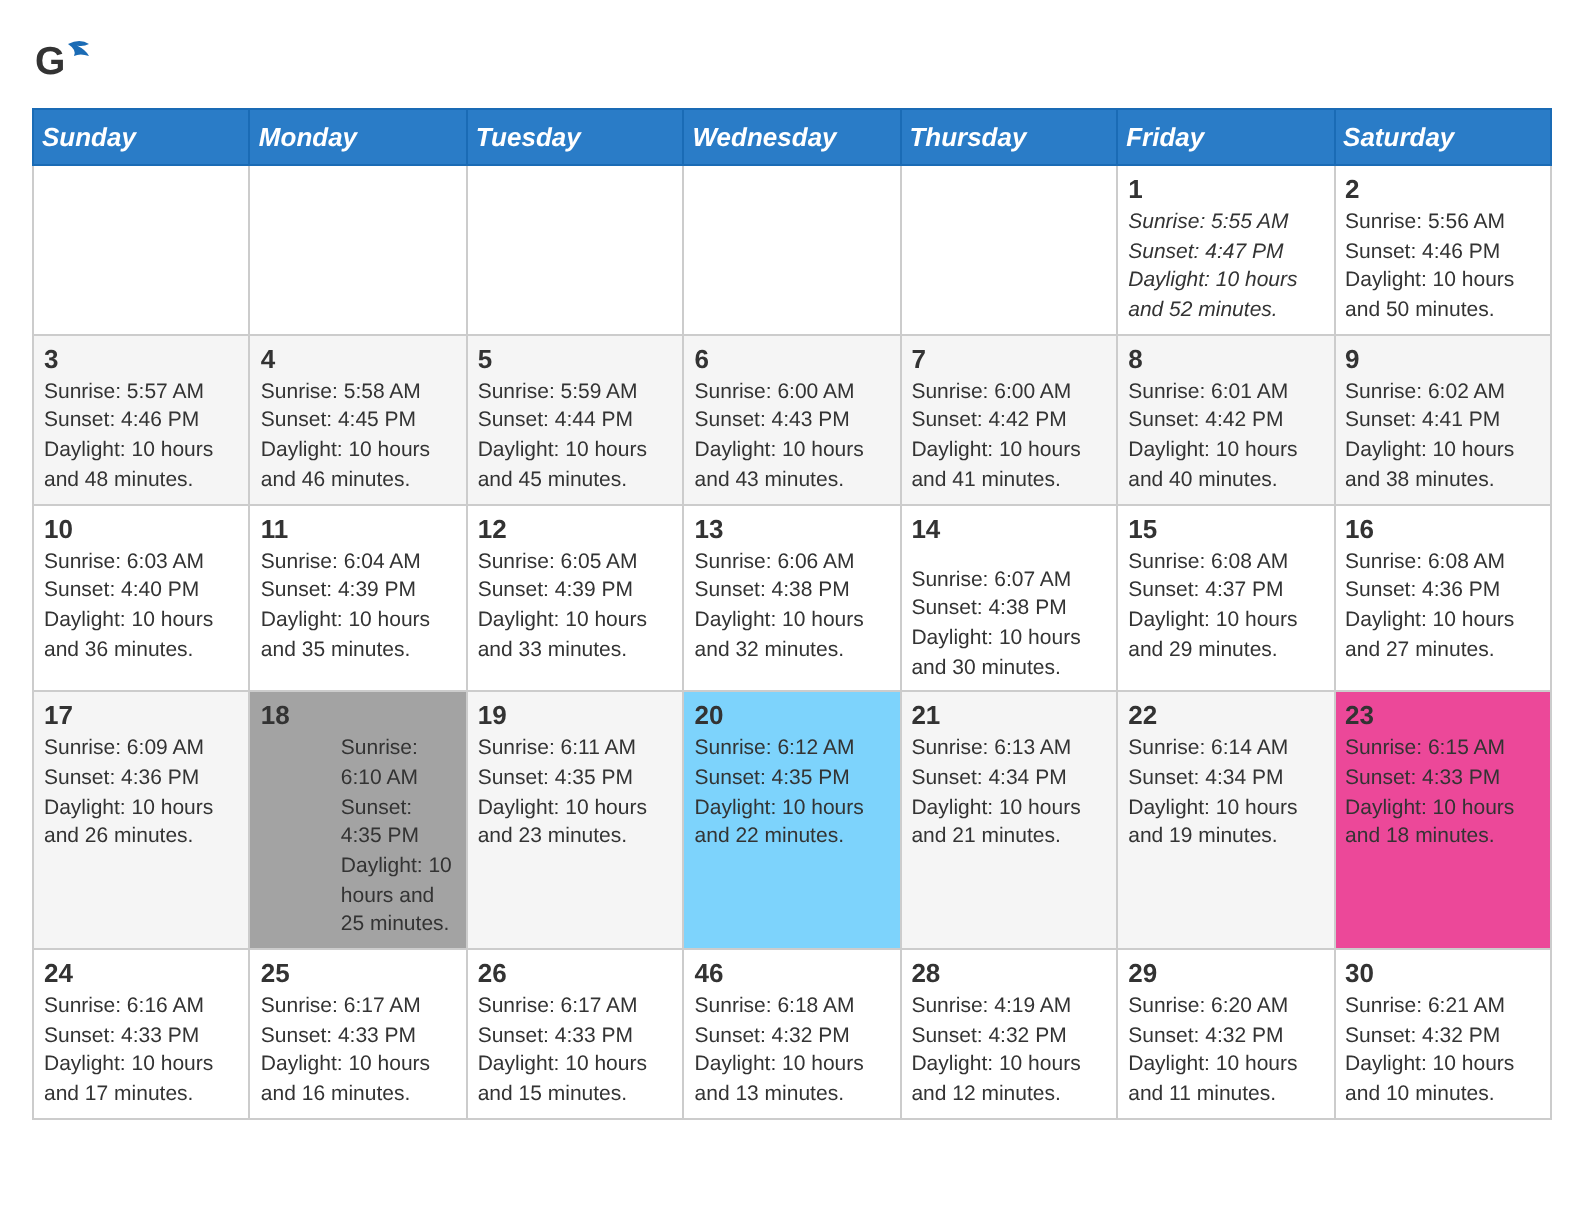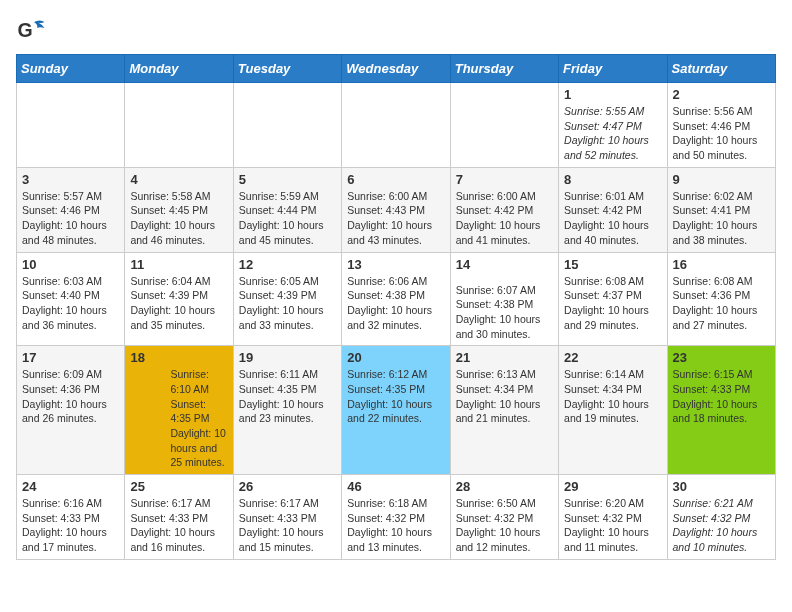--- a/index.html
+++ b/index.html
@@ -231,21 +231,21 @@
 Daylight: 10 hours and 27 minutes.</div>
         </td>
       </tr>
       <tr>
         <td style="background-color: rgb(245, 245, 245);">
           <span class="day-number">17</span>
           <div class="day-info" style="white-space: pre-line;">Sunrise: 6:09 AM
 Sunset: 4:36 PM
 Daylight: 10 hours and 26 minutes.</div>
         </td>
-        <td style="background-color: #eab308;">
+        <td style="background-color: #a3a3a3;">
           <span class="day-number">18</span>
           <div class="day-info" style="white-space: pre-line; margin-left: 40px;">Sunrise: 6:10 AM
 Sunset: 4:35 PM
 Daylight: 10 hours and 25 minutes.</div>
         </td>
         <td style="background-color: rgb(245, 245, 245);">
           <span class="day-number">19</span>
           <div class="day-info" style="white-space: pre-line;">Sunrise: 6:11 AM
 Sunset: 4:35 PM
 Daylight: 10 hours and 23 minutes.</div>
@@ -261,21 +261,21 @@
           <div class="day-info" style="white-space: pre-line;">Sunrise: 6:13 AM
 Sunset: 4:34 PM
 Daylight: 10 hours and 21 minutes.</div>
         </td>
         <td style="background-color: rgb(245, 245, 245);">
           <span class="day-number">22</span>
           <div class="day-info" style="white-space: pre-line;">Sunrise: 6:14 AM
 Sunset: 4:34 PM
 Daylight: 10 hours and 19 minutes.</div>
         </td>
-        <td style="background-color: #84cc16;">
+        <td style="background-color: #ec4899;">
           <span class="day-number">23</span>
           <div class="day-info" style="white-space: pre-line;">Sunrise: 6:15 AM
 Sunset: 4:33 PM
 Daylight: 10 hours and 18 minutes.</div>
         </td>
       </tr>
       <tr>
         <td>
           <span class="day-number">24</span>
           <div class="day-info" style="white-space: pre-line;">Sunrise: 6:16 AM
@@ -295,31 +295,31 @@
 Daylight: 10 hours and 15 minutes.</div>
         </td>
         <td>
           <span class="day-number">46</span>
           <div class="day-info" style="white-space: pre-line;">Sunrise: 6:18 AM
 Sunset: 4:32 PM
 Daylight: 10 hours and 13 minutes.</div>
         </td>
         <td>
           <span class="day-number">28</span>
-          <div class="day-info" style="white-space: pre-line;">Sunrise: 6:50 AM
+          <div class="day-info" style="white-space: pre-line;">Sunrise: 4:19 AM
 Sunset: 4:32 PM
 Daylight: 10 hours and 12 minutes.</div>
         </td>
         <td>
           <span class="day-number">29</span>
           <div class="day-info" style="white-space: pre-line;">Sunrise: 6:20 AM
 Sunset: 4:32 PM
 Daylight: 10 hours and 11 minutes.</div>
         </td>
         <td>
           <span class="day-number">30</span>
-          <div class="day-info" style="white-space: pre-line; font-style: italic;">Sunrise: 6:21 AM
+          <div class="day-info" style="white-space: pre-line;">Sunrise: 6:21 AM
 Sunset: 4:32 PM
 Daylight: 10 hours and 10 minutes.</div>
         </td>
       </tr>
     </tbody>
 </table>
 
 </body></html>

